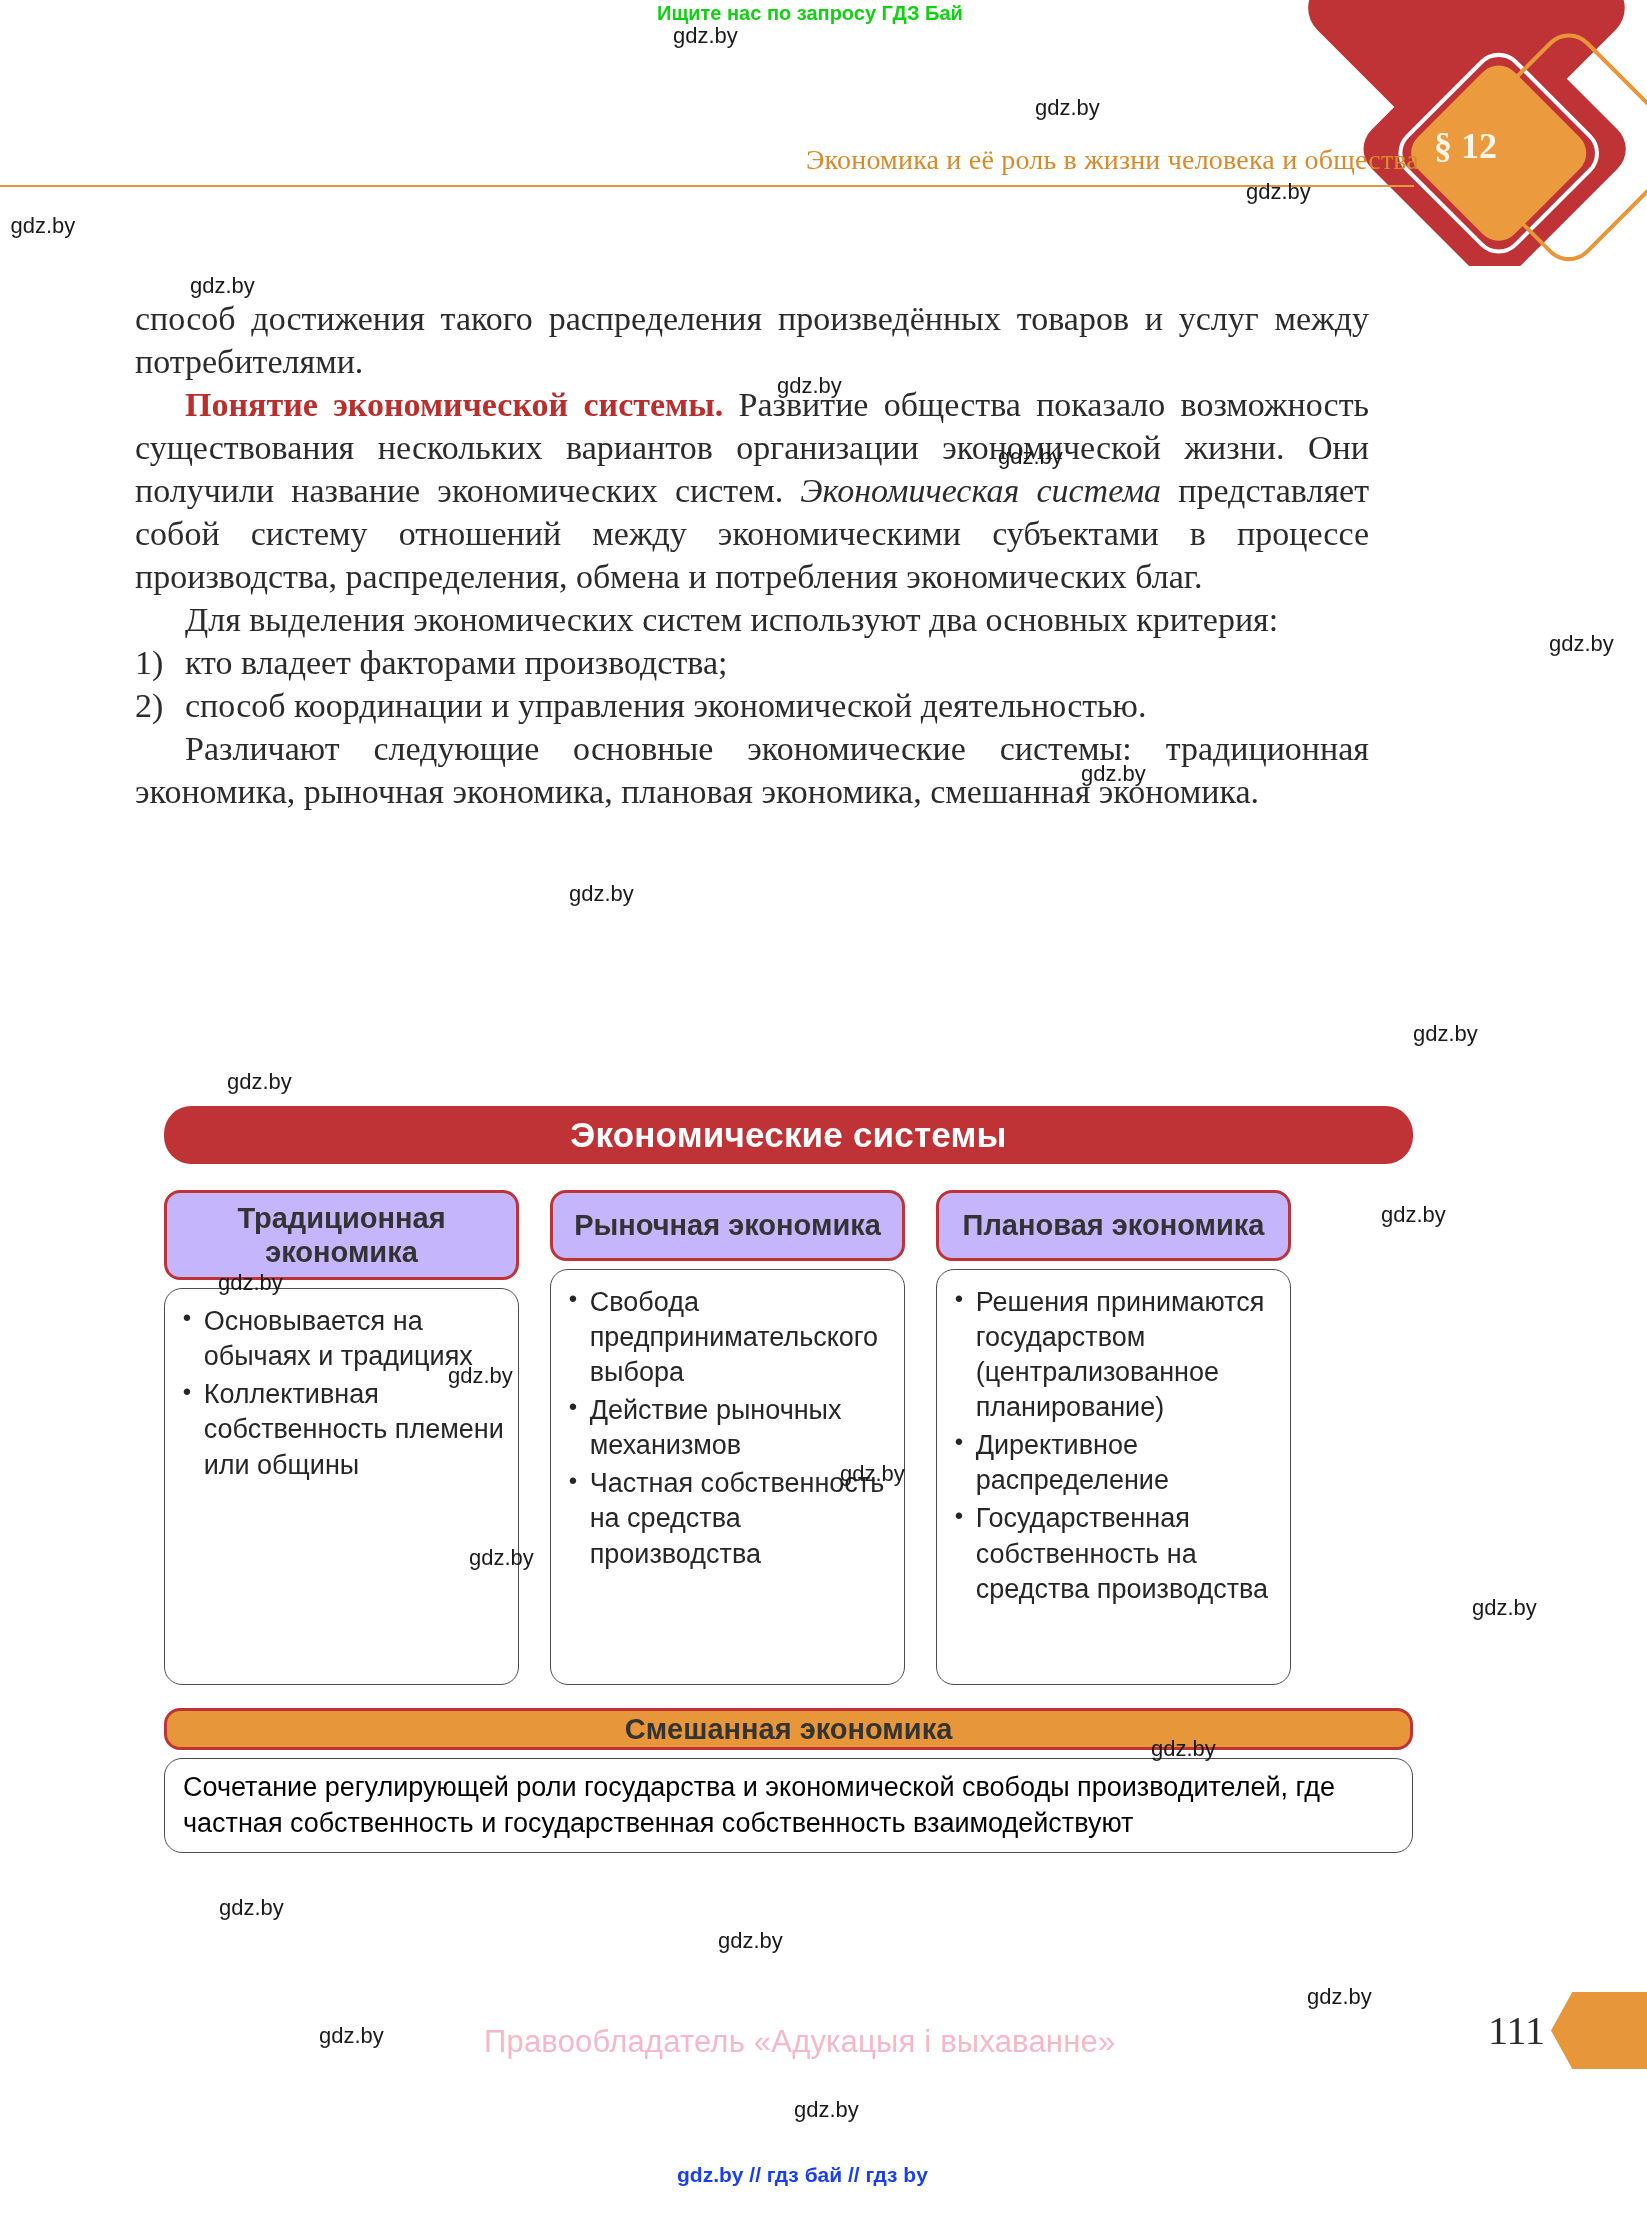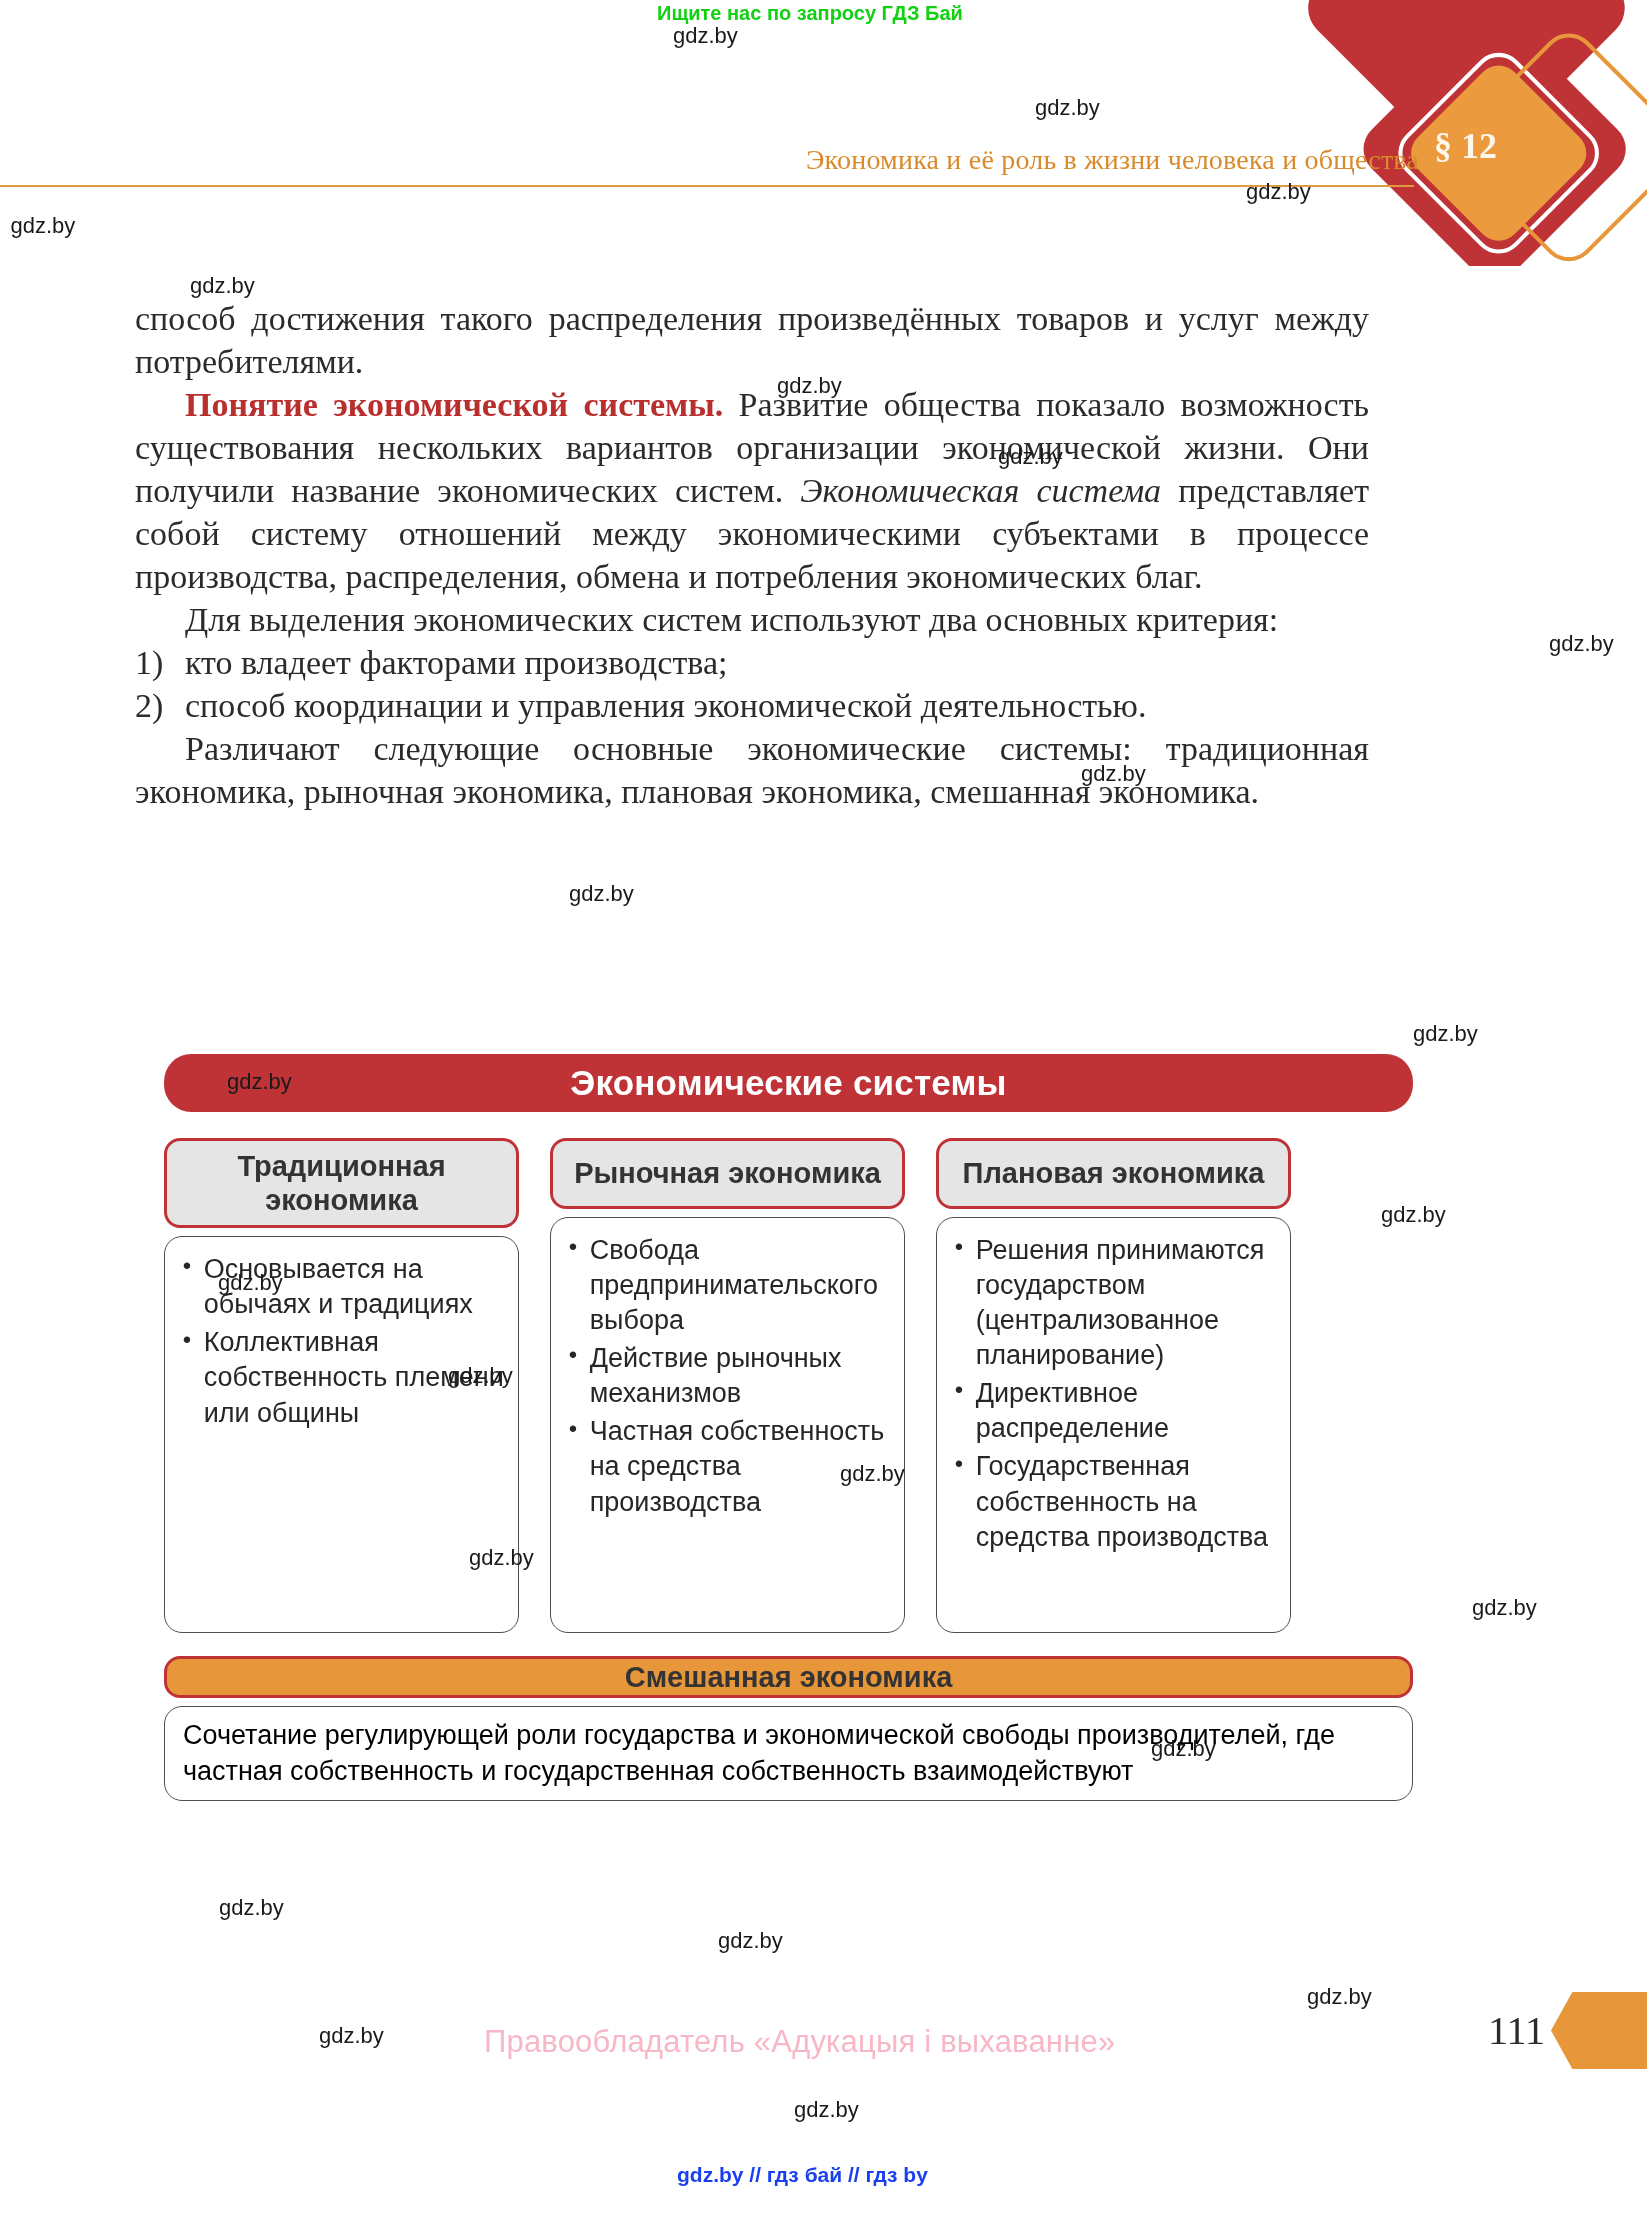--- a/index.html
+++ b/index.html
@@ -58,34 +58,34 @@
   }
   .prose p{margin:0;}
   .prose .ind{text-indent:50px;}
   .kw{color:#b92f2e;font-weight:bold;}
   .it{font-style:italic;}
   .listitem{margin:0;text-indent:0;padding-left:50px;}
   .listitem .num{margin-left:-50px;display:inline-block;width:50px;}
 
   
   .scheme{
-    position:absolute;left:144px;top:1054px;width:1249px;z-index:20;padding-left:20px;
+    position:absolute;left:144px;top:1106px;width:1249px;z-index:20;padding-left:20px;
   }
   .scheme-title{
     height:58px;border-radius:27.4px;background:#bf3337;
     display:flex;align-items:center;justify-content:center;
     color:#ffffff;font-family:"Liberation Sans", sans-serif;
     font-weight:bold;font-size:35px;letter-spacing:0.2px;
   }
   .cols{
     display:flex;gap:31px;margin-top:26px;
   }
   .col{width:355px;display:flex;flex-direction:column;}
   .col-head{
-    border:3.2px solid #bf3337;border-radius:16px;background:#e5e5e5;
+    border:3.2px solid #bf3337;border-radius:16px;background:#c4b5fd;
     min-height:71px;padding:8px 4.8px;
     display:flex;align-items:center;justify-content:center;text-align:center;
     color:#333333;font-family:"Liberation Sans", sans-serif;
     font-weight:bold;font-size:29px;line-height:1.18;
     box-sizing:border-box;
   }
   .col-body{
     margin-top:8px;
     border:1.6px solid #4d4d4d;border-radius:18px;background:#ffffff;
     padding:14.5px 13px 14.5px 11.3px;

